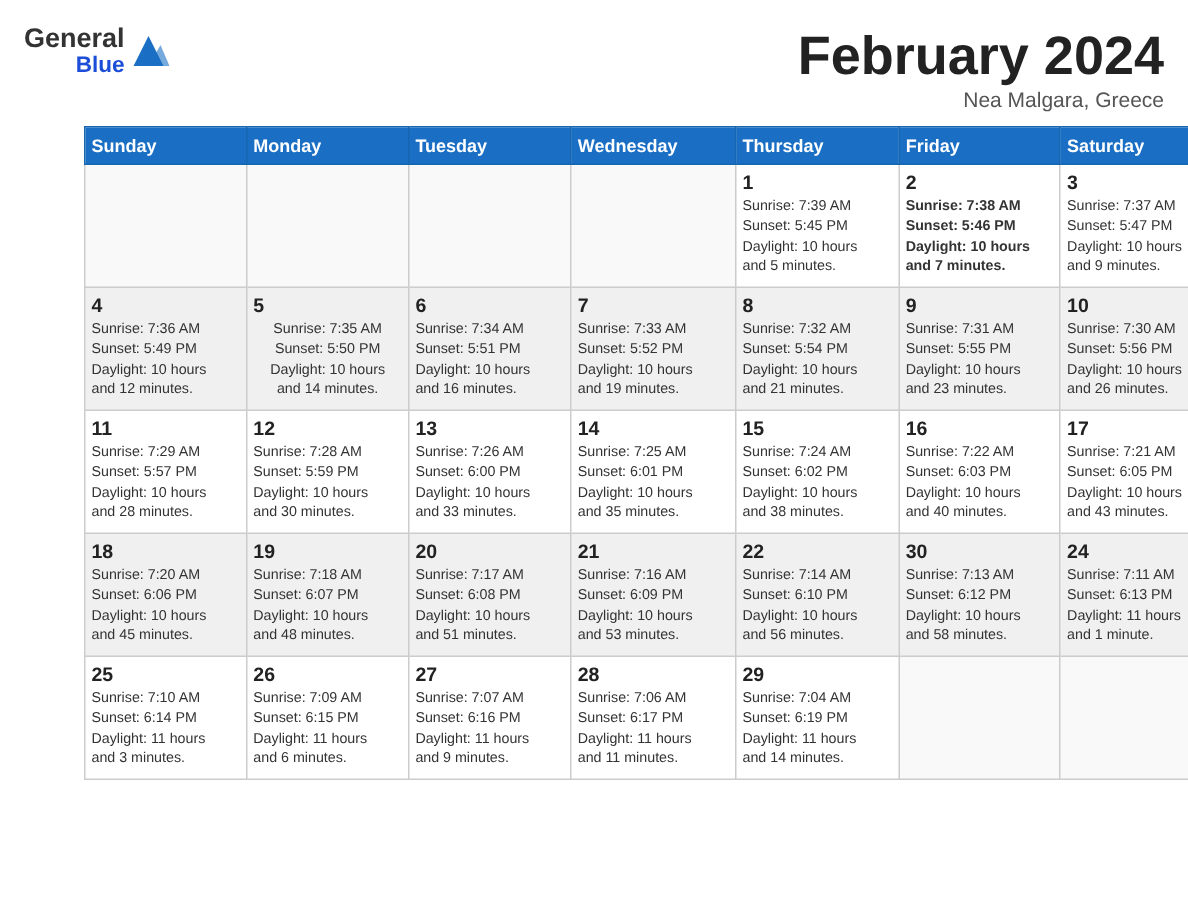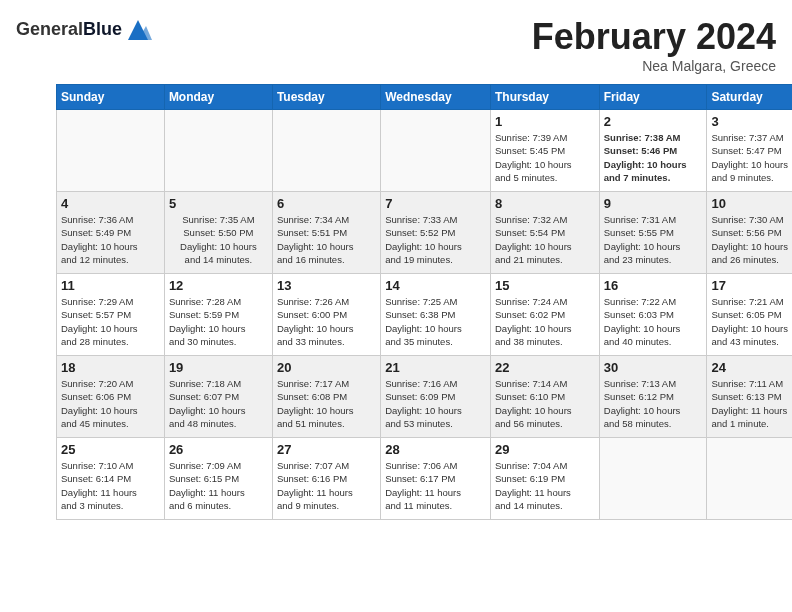--- a/index.html
+++ b/index.html
@@ -20,32 +20,33 @@
       justify-content: space-between;
       align-items: flex-start;
       margin-bottom: 10px;
     }
     .logo {
       display: flex;
       align-items: center;
     }
     .logo-text {
       display: flex;
-      flex-direction: row;
+      flex-direction: column;
       line-height: 1.1;
     }
     .logo-general {
       font-size: 18px;
       font-weight: bold;
       color: #333;
     }
     .logo-blue {
-      font-size: 18px;
-      font-weight: bold;
-      color: #0f172a;
+      font-size: 15px;
+      font-weight: bold;
+      color: #1d4ed8;
+      text-align: right;
     }
     .logo-icon {
       width: 28px;
       height: 28px;
       margin-left: 2px;
     }
     .title-area {
       text-align: right;
     }
     .month-title {
@@ -234,21 +235,21 @@
           <td>
             <div class="day-number">13</div>
             <div class="day-info" style="white-space: pre-line;">Sunrise: 7:26 AM
 Sunset: 6:00 PM
 Daylight: 10 hours
 and 33 minutes.</div>
           </td>
           <td>
             <div class="day-number">14</div>
             <div class="day-info" style="white-space: pre-line;">Sunrise: 7:25 AM
-Sunset: 6:38 PM
+Sunset: 6:01 PM
 Daylight: 10 hours
 and 35 minutes.</div>
           </td>
           <td>
             <div class="day-number">15</div>
             <div class="day-info" style="white-space: pre-line;">Sunrise: 7:24 AM
 Sunset: 6:02 PM
 Daylight: 10 hours
 and 38 minutes.</div>
           </td>

